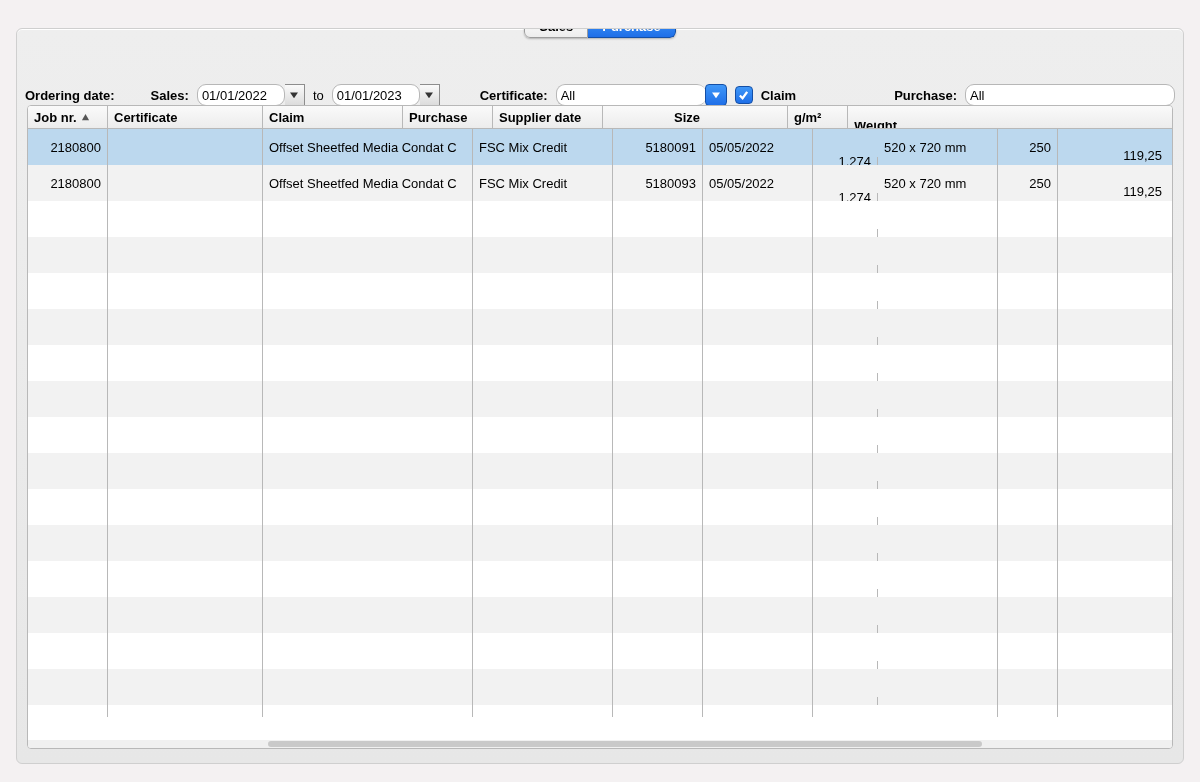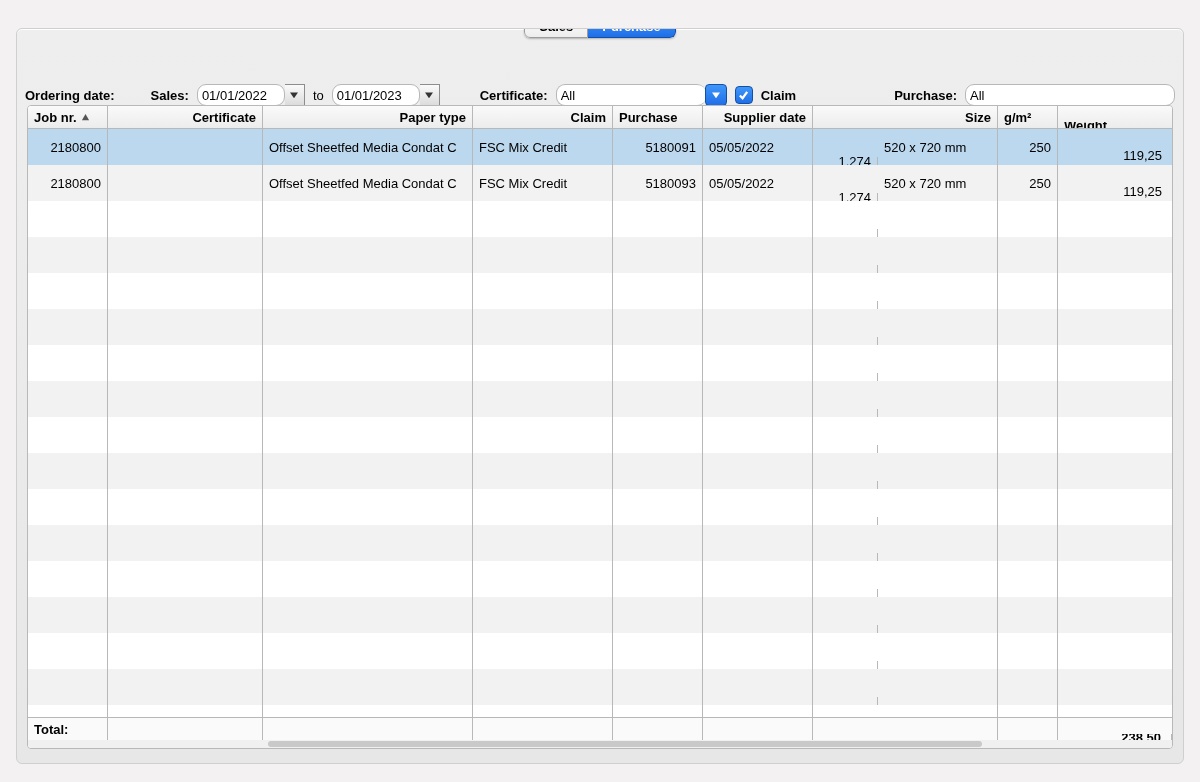--- a/index.html
+++ b/index.html
@@ -125,21 +125,21 @@
     font-weight: 700;
   }
   .cell {
     border-right: 1px solid #b8b8b8;
     padding: 3px 6px;
     overflow: hidden;
     white-space: nowrap;
     display: flex;
     align-items: center;
   }
-  .thead .cell { cursor: pointer; justify-content: flex-end; }
+  .thead .cell { cursor: pointer; }
   .c0 { width: 80px;  justify-content: flex-end; }
   .c1 { width: 155px; }
   .c2 { width: 210px; }
   .c3 { width: 140px; }
   .c4 { width: 90px;  justify-content: flex-end; }
   .c5 { width: 110px; }
   .c6 { width: 65px;  justify-content: flex-end; margin-top: 28px; }
   .c7 { width: 120px; }
   .c8 { width: 60px;  justify-content: flex-end; }
   .c9 { flex: 1;      justify-content: flex-end; border-right: none; padding-right: 10px; margin-top: 16px; }
@@ -243,23 +243,20 @@
     <div class="thead">
       <div class="cell c0">
         <span>Job nr.</span>
         <svg class="sort-ic" viewBox="0 0 10 10">
             <polygon points="5,1 9,8 1,8" fill="#555"></polygon>
           </svg>
       </div>
       <div class="cell c1">
           <span>Certificate</span>
         </div>
-      <div class="cell c2">
-          <span>Paper type</span>
-        </div>
       <div class="cell c3">
           <span>Claim</span>
         </div>
       <div class="cell c4">
           <span>Purchase</span>
         </div>
       <div class="cell c5">
           <span>Supplier date</span>
         </div>
       <div class="cell c6">
@@ -632,31 +629,19 @@
           <div class="cell c3"></div>
           <div class="cell c4"></div>
           <div class="cell c5"></div>
           <div class="cell c6"></div>
           <div class="cell c7"></div>
           <div class="cell c8"></div>
           <div class="cell c9"></div>
         </div>
       </div>
 
-    <div class="tfoot">
-      <div class="cell c0">Total:</div>
-      <div class="cell c1"></div>
-      <div class="cell c2"></div>
-      <div class="cell c3"></div>
-      <div class="cell c4"></div>
-      <div class="cell c5"></div>
-      <div class="cell c6"></div>
-      <div class="cell c7"></div>
-      <div class="cell c8"></div>
-      <div class="cell c9">238,50</div>
-    </div>
 
     <div class="hscroll">
       <div class="hscroll-thumb"></div>
     </div>
   </div>
 
 </div>
 
 </body></html>

